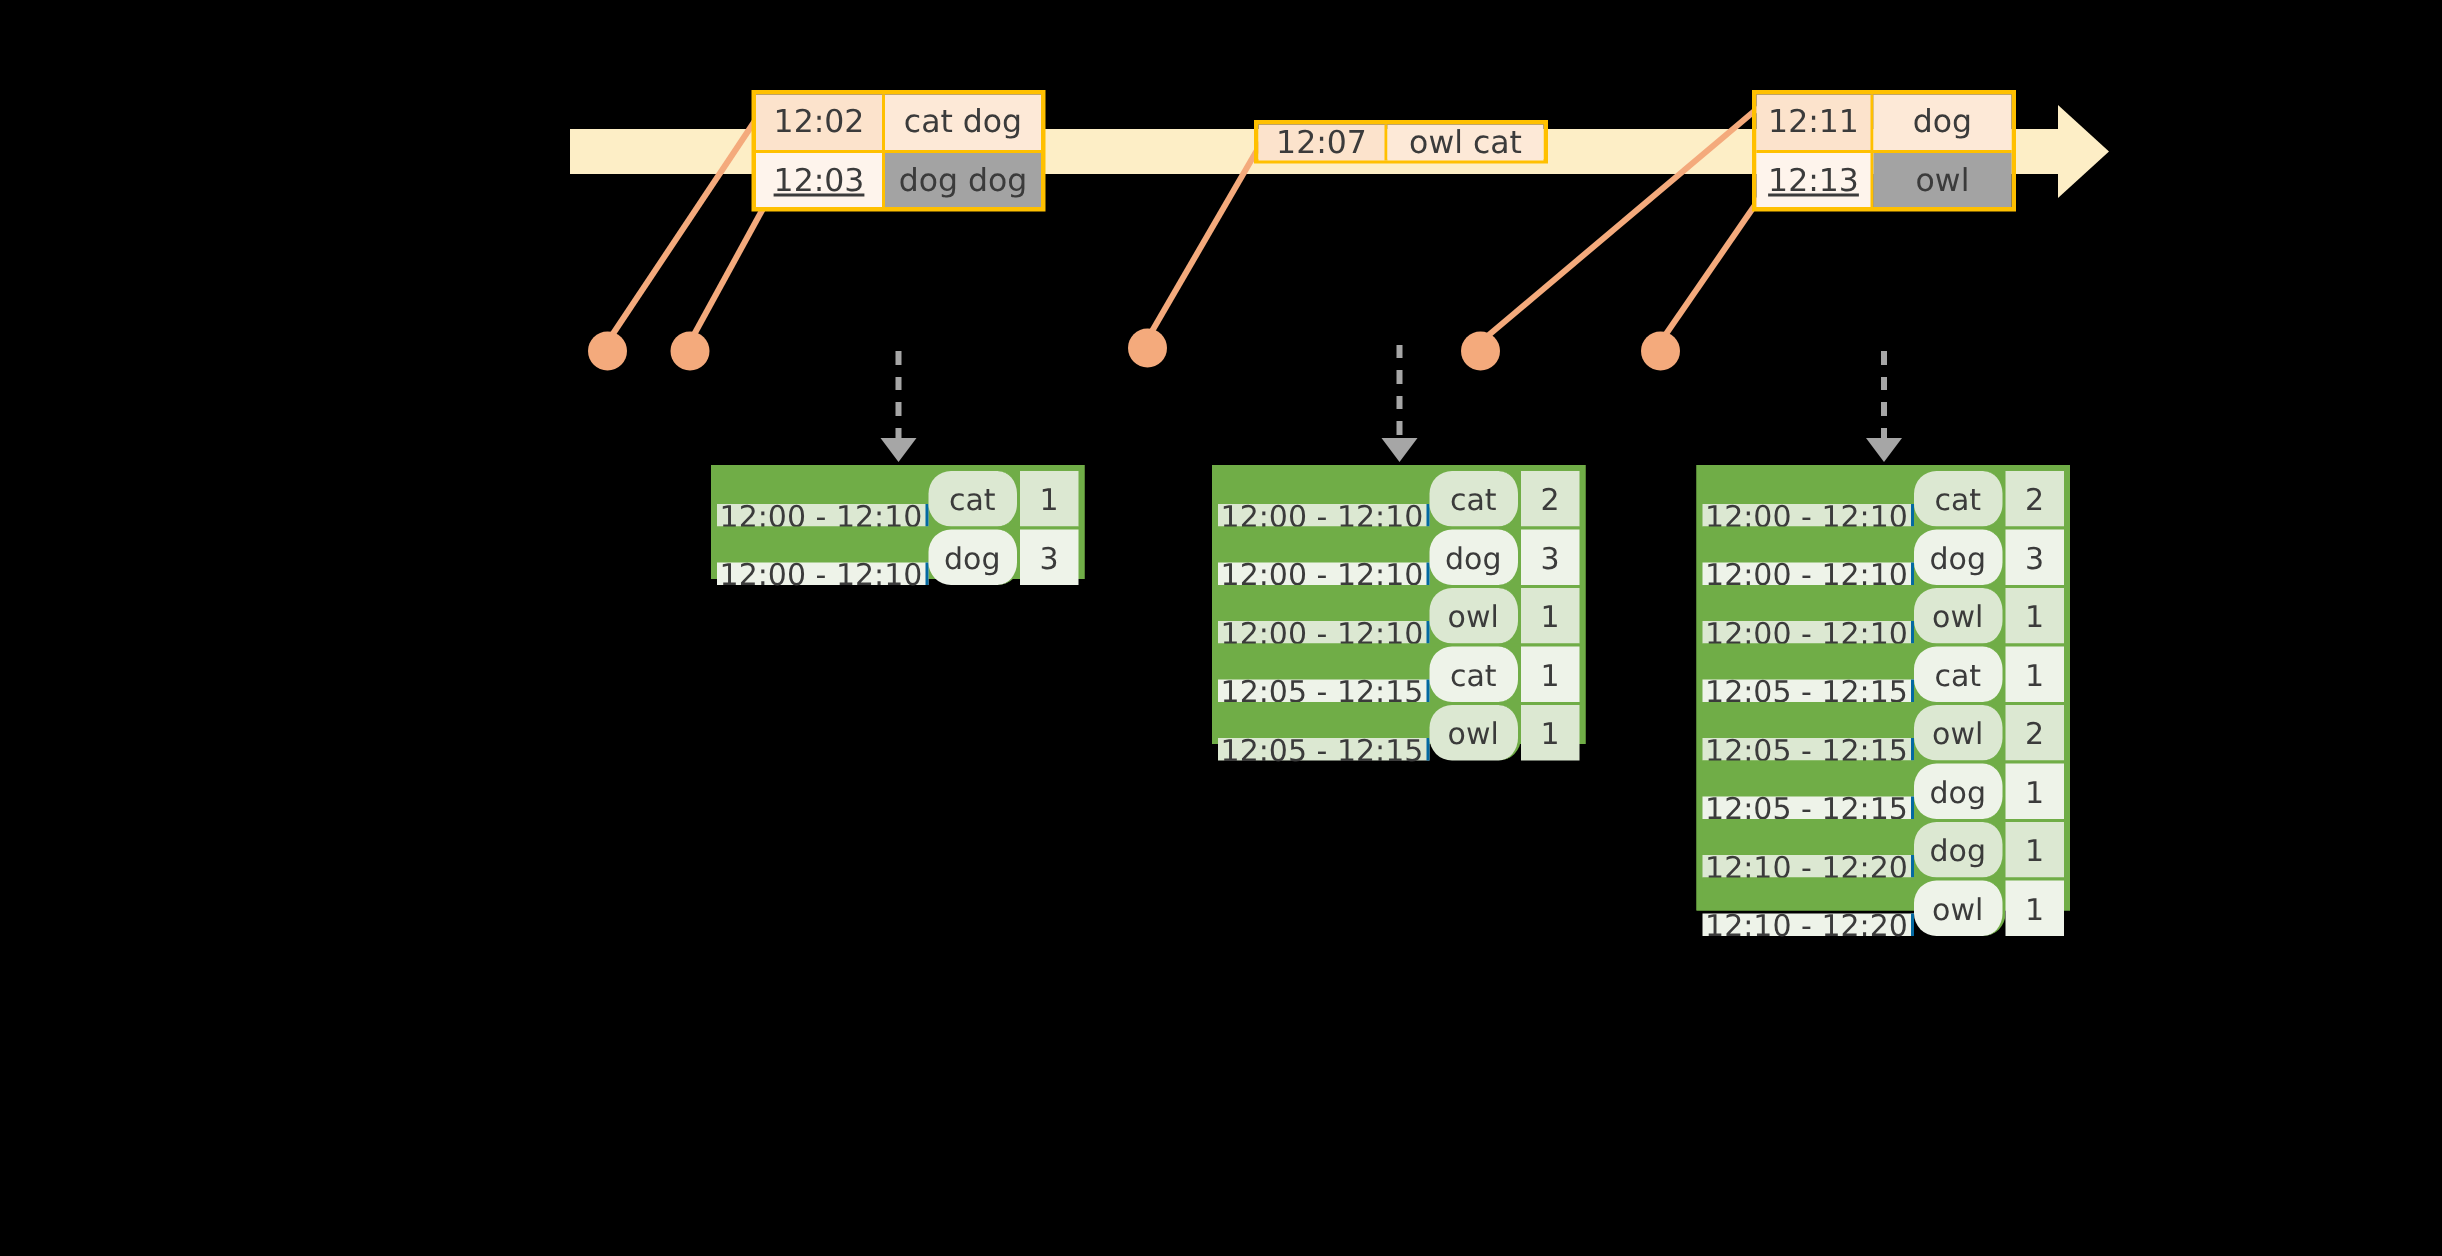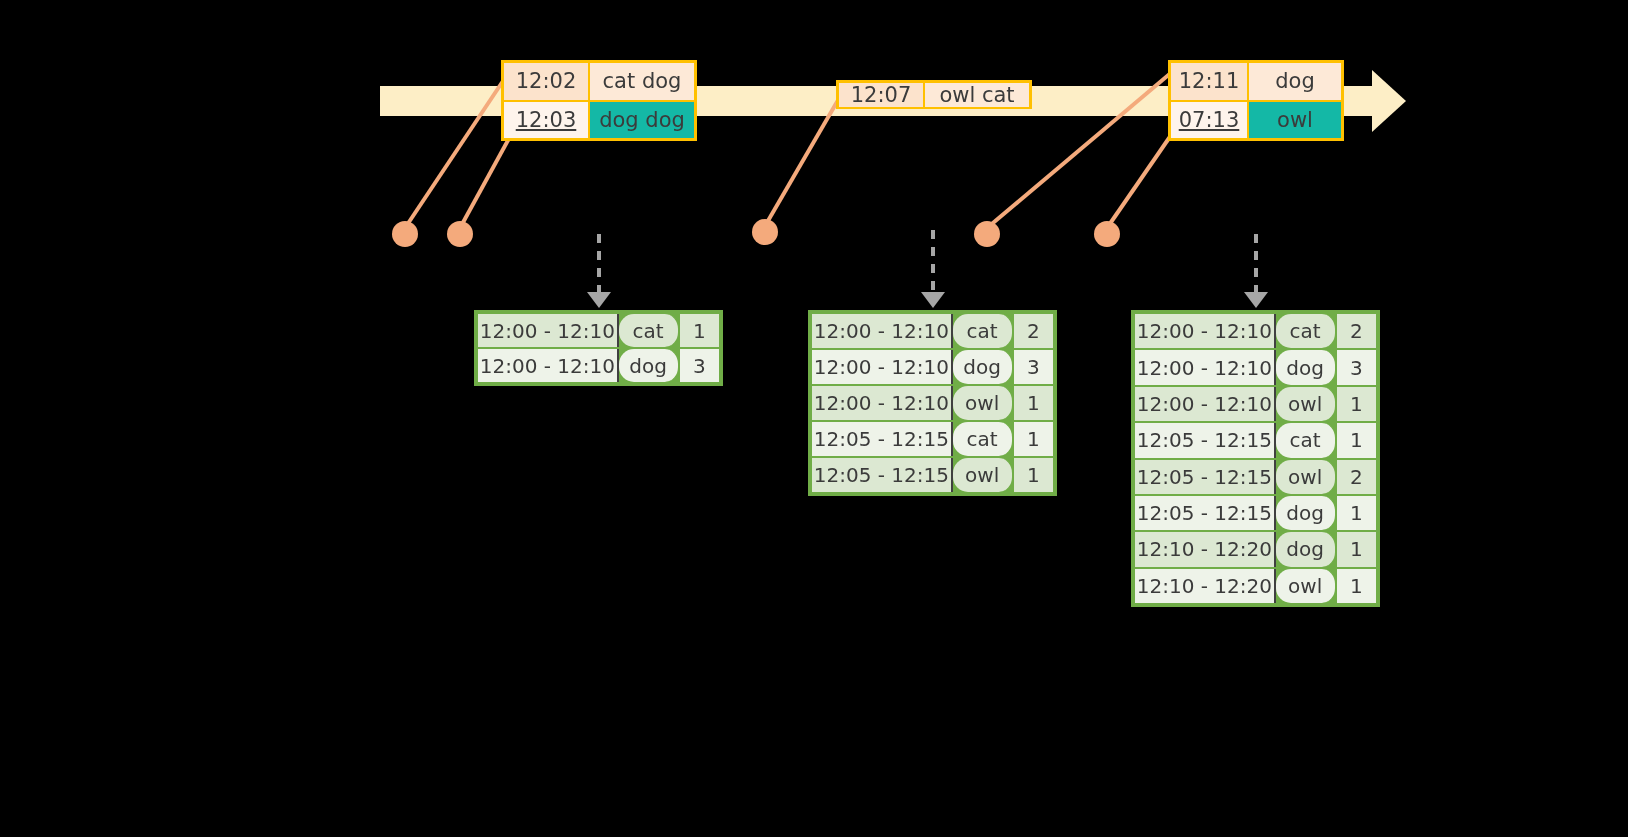--- a/index.html
+++ b/index.html
@@ -33,21 +33,21 @@
   .ev-row + .ev-row{border-top:2px solid #FFC000;}
   .ev-time,.ev-words{
     display:flex;align-items:center;justify-content:center;
     font-size:21px;color:#3b3b3b;white-space:nowrap;
   }
   .ev-time{width:84px;border-right:2px solid #FFC000;}
   .ev-words{flex:1;}
   .shade-a .ev-time{background:#FCE3CC;}
   .shade-a .ev-words{background:#FDE9D7;}
   .shade-b .ev-time{background:#FEF4EC;text-decoration:underline;}
-  .shade-b .ev-words{background:#14b8a6;}
+  .shade-b .ev-words{background:#a3a3a3;}
 
   #ev1{left:501px;top:60px;width:196px;height:81px;}
   #ev2{left:836px;top:80px;width:196px;height:29px;}
   #ev3{left:1168px;top:60px;width:176px;height:81px;}
   #ev3 .ev-time{width:76px;}
 
   
   .dot{
     position:absolute;width:26px;height:26px;border-radius:50%;
     background:#F4AA7C;
@@ -76,21 +76,21 @@
     box-sizing:border-box;
     background:#70AD47;
     display:flex;flex-direction:column;
   }
   .gt-row{display:flex;height:37px;}
   .gt-row + .gt-row{border-top:2px solid #70AD47;}
   .gt-row .c{
     display:flex;align-items:center;justify-content:center;
     font-size:20px;color:#3b3b3b;white-space:nowrap;
   }
-  .gt-row .c.win{border-right:2px solid #404040;}
+  .gt-row .c.win{border-right:2px solid #0369a1;margin-top:22px;}
   .gt-row .c.key{border-right:2px solid #70AD47;border-radius:15px;}
   .gt-row.odd .c{background:#DCE8D2;}
   .gt-row.even .c{background:#EEF3E9;}
 
   #gt1{left:474px;top:310px;width:249px;height:76px;}
   #gt1 .win{width:141px;}
   #gt1 .key{width:60px;}
   #gt1 .cnt{width:40px;}
 
   #gt2{left:808px;top:310px;width:249px;height:186px;}
@@ -136,21 +136,21 @@
       <div class="ev-words">owl cat</div>
     </div>
   </div>
 
   <div class="ev" id="ev3">
     <div class="ev-row shade-a">
       <div class="ev-time">12:11</div>
       <div class="ev-words">dog</div>
     </div>
     <div class="ev-row shade-b">
-      <div class="ev-time">07:13</div>
+      <div class="ev-time">12:13</div>
       <div class="ev-words">owl</div>
     </div>
   </div>
 
   <div class="dot" style="left:392px;top:221px"></div>
   <div class="dot" style="left:447px;top:221px"></div>
   <div class="dot" style="left:752px;top:219px"></div>
   <div class="dot" style="left:974px;top:221px"></div>
   <div class="dot" style="left:1094px;top:221px"></div>
 

